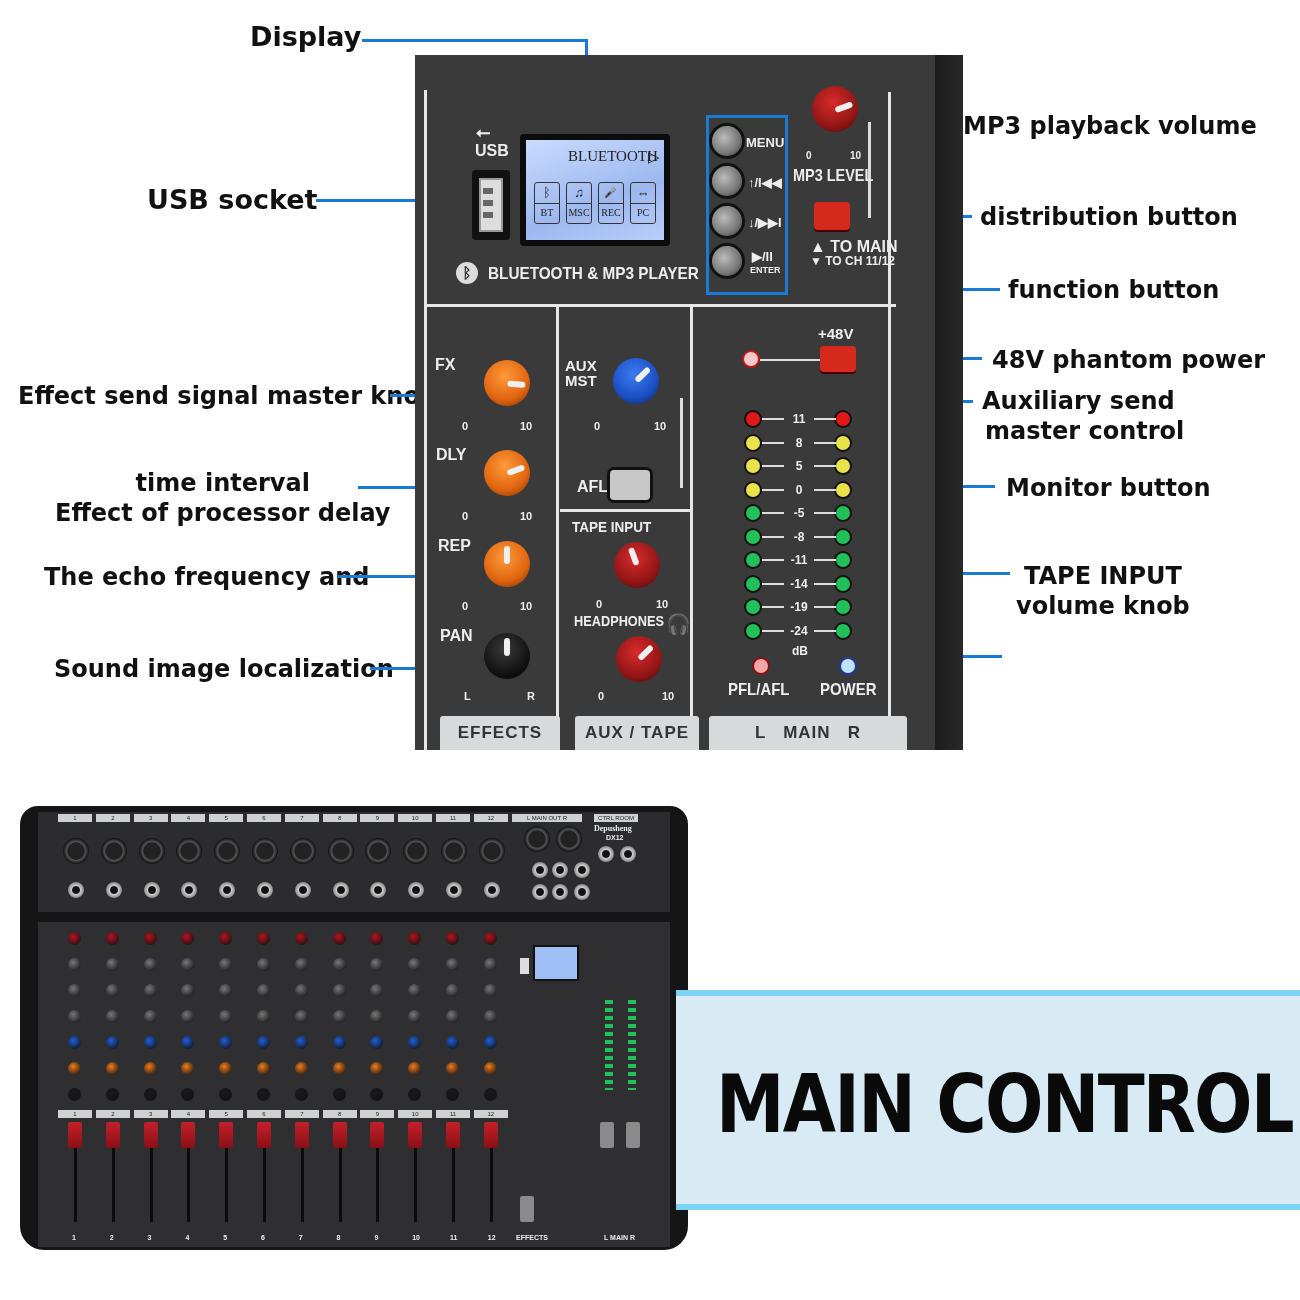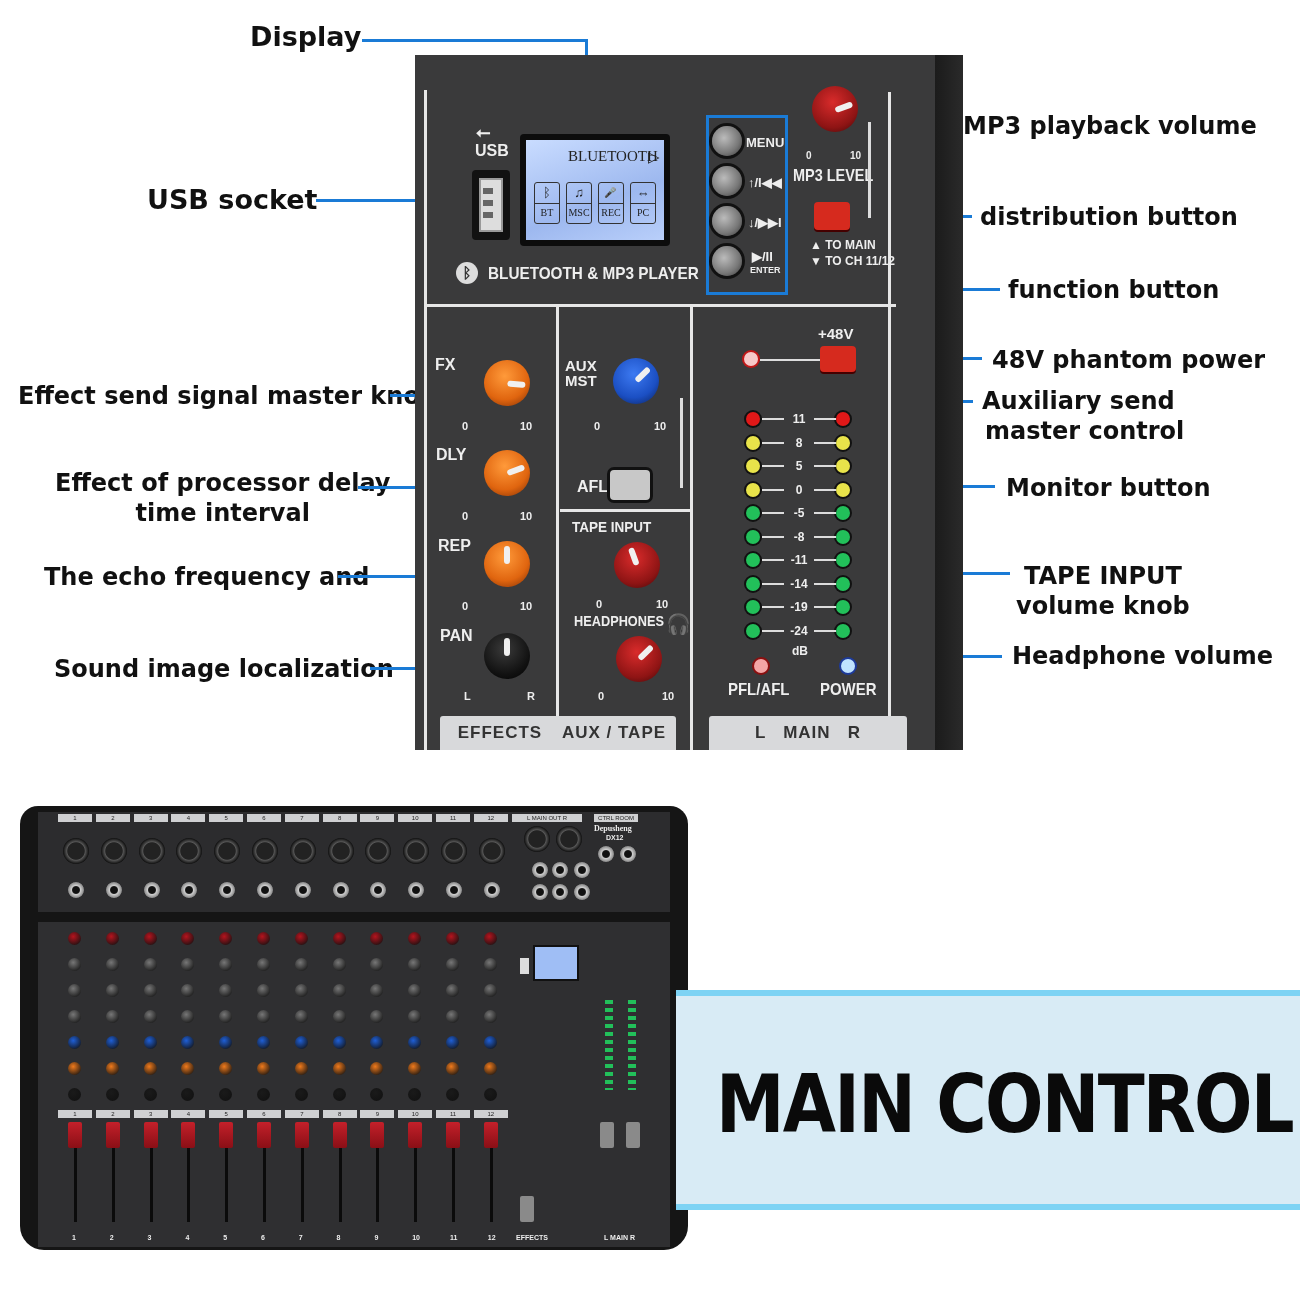--- a/index.html
+++ b/index.html
@@ -80,30 +80,29 @@
 <div class="callout" style="left:1006px;top:473px;">Monitor button</div>
 <div class="line" style="left:655px;top:485px;width:340px;height:3px;"></div>
 
 <div class="callout" style="left:1016px;top:561px;">
   <div>TAPE INPUT</div>
   <div>volume knob</div>
 </div>
 <div class="line" style="left:676px;top:572px;width:334px;height:3px;"></div>
 
 <div class="callout" style="left:1012px;top:641px;">
-  <div>Headphone volume</div>
 </div>
 <div class="line" style="left:692px;top:655px;width:310px;height:3px;"></div>
 
 <div class="callout" style="left:18px;top:381px;">Effect send signal master knob</div>
 <div class="line" style="left:390px;top:394px;width:70px;height:3px;"></div>
 
 <div class="callout" style="left:55px;top:468px;">
+  <div>time interval</div>
   <div>Effect of processor delay</div>
-  <div>time interval</div>
 </div>
 <div class="line" style="left:358px;top:486px;width:100px;height:3px;"></div>
 
 <div class="callout" style="left:44px;top:562px;">
   <div>The echo frequency and</div>
 </div>
 <div class="line" style="left:338px;top:575px;width:120px;height:3px;"></div>
 
 <div class="callout" style="left:54px;top:654px;">Sound image localization</div>
 <div class="line" style="left:370px;top:667px;width:90px;height:3px;"></div>
@@ -166,21 +165,21 @@
 <div class="ptxt" style="left:750px;top:265px;font-size:9px;">ENTER</div>
 
 <div class="knob" style="left:812px;top:86px;width:46px;height:46px;background:radial-gradient(circle at 45% 35%,#d92b2b,#8e1414 65%,#3a0808);">
   <div class="ind" style="transform:rotate(70deg);top:14%;"></div>
 </div>
 <div class="ptxt" style="left:806px;top:150px;font-size:10px;">0</div>
 <div class="ptxt" style="left:850px;top:150px;font-size:10px;">10</div>
 <div class="ptxt" style="left:793px;top:166px;font-size:17px;transform:scaleX(0.85);transform-origin:left;">MP3 LEVEL</div>
 <div class="abs" style="left:868px;top:122px;width:3px;height:96px;background:#ddd;"></div>
 <div class="sqbtn" style="left:814px;top:202px;width:36px;height:28px;background:#d62a1e;box-shadow:0 2px 0 #400;"></div>
-<div class="ptxt" style="left:810px;top:238px;font-size:12px;">▲ TO MAIN</div>
+<div class="ptxt" style="left:810px;top:238px;font-size:16px;">▲ TO MAIN</div>
 <div class="ptxt" style="left:810px;top:254px;font-size:12px;">▼ TO CH 11/12</div>
 
 <div class="ptxt" style="left:435px;top:356px;font-size:16px;">FX</div>
 <div class="knob" style="left:484px;top:360px;width:46px;height:46px;background:radial-gradient(circle at 45% 35%,#ff9a3a,#e0650f 60%,#7a2c05);">
     <div class="ind" style="transform:rotate(95deg);"></div>
   </div>
 <div class="ptxt" style="left:462px;top:420px;font-size:11px;">0</div>
 <div class="ptxt" style="left:520px;top:420px;font-size:11px;">10</div>
 
 <div class="ptxt" style="left:436px;top:446px;font-size:16px;">DLY</div>
@@ -222,21 +221,21 @@
   </div>
 <div class="ptxt" style="left:596px;top:598px;font-size:11px;">0</div>
 <div class="ptxt" style="left:656px;top:598px;font-size:11px;">10</div>
 <div class="ptxt" style="left:574px;top:612px;font-size:15px;transform:scaleX(0.85);transform-origin:left;">HEADPHONES</div>
 <div class="ptxt" style="left:666px;top:612px;font-size:20px;">🎧</div>
 <div class="knob" style="left:616px;top:636px;width:46px;height:46px;background:radial-gradient(circle at 45% 35%,#d92b2b,#8e1414 65%,#3a0808);">
     <div class="ind" style="transform:rotate(45deg);"></div>
   </div>
 <div class="ptxt" style="left:598px;top:690px;font-size:11px;">0</div>
 <div class="ptxt" style="left:662px;top:690px;font-size:11px;">10</div>
-<div class="section-tab" style="left:552px;top:716px;width:124px;">AUX / TAPE</div>
+<div class="section-tab" style="left:575px;top:716px;width:124px;">AUX / TAPE</div>
 
 <div class="ptxt" style="left:818px;top:325px;font-size:15px;">+48V</div>
 <div class="led" style="left:744px;top:352px;background:#f7c9c9;box-shadow:0 0 0 2px #c01818;"></div>
 <div class="meter-line" style="left:760px;top:359px;width:62px;"></div>
 <div class="sqbtn" style="left:820px;top:346px;width:36px;height:26px;background:#d62a1e;box-shadow:0 2px 0 #400;"></div>
 
 <div id="meter">
     <div class="led" style="left: 746px; top: 412px; background: rgb(224, 24, 24);"></div>
     <div class="led" style="left: 836px; top: 412px; background: rgb(224, 24, 24);"></div>
     <div class="meter-line" style="left: 762px; top: 418px; width: 22px;"></div>

